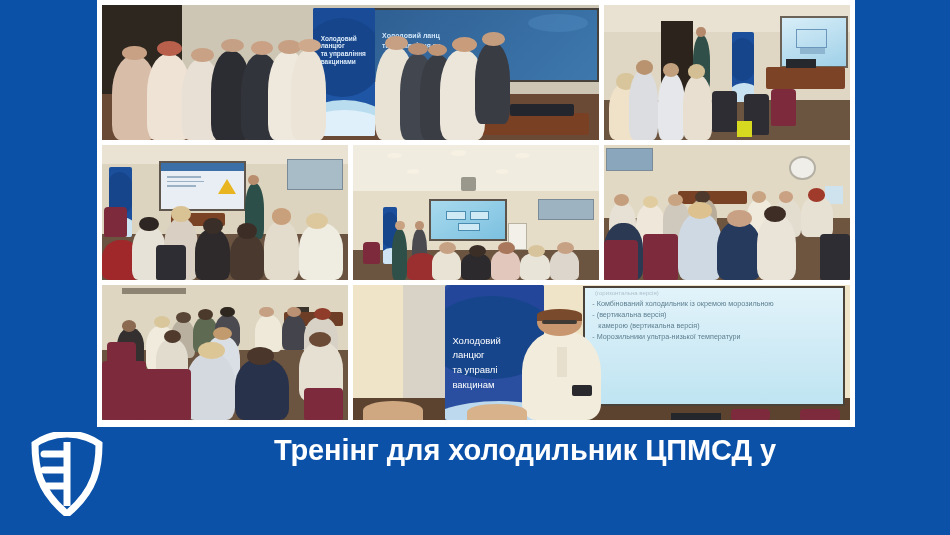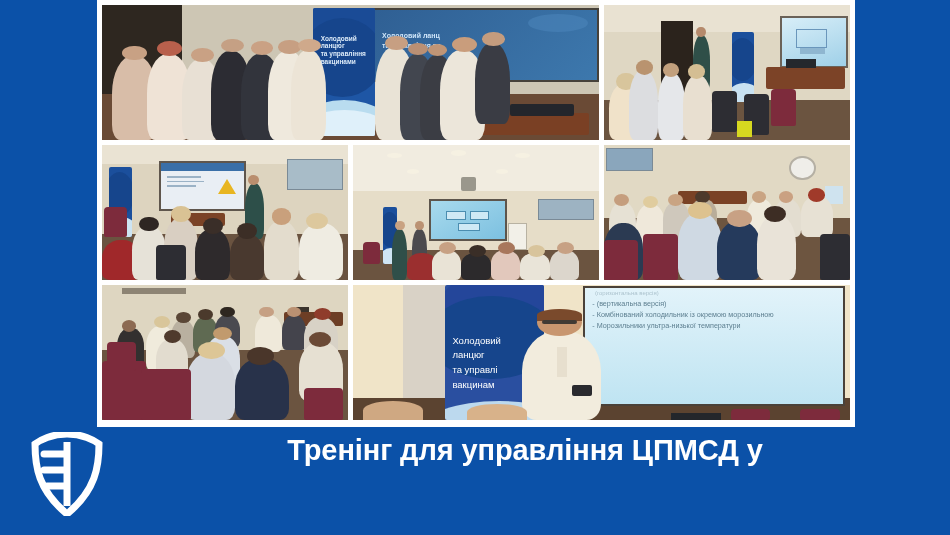--- a/index.html
+++ b/index.html
@@ -366,22 +366,23 @@
     <div class="cell wide2">
       <div class="photo">
         <div class="wall" style="background:#f0e4c8;"></div>
         <div style="position:absolute;left:10%;top:0;width:9%;height:88%;background:#d9d2c6;"></div>
         <div class="wall-dark2" style="height:16%;background:#5b4330;"></div>
 
         <div class="screen" style="right:1%;top:1%;width:52%;height:86%;background:#d3edf6;border-color:#4a4139;">
           <div style="position:absolute;inset:0;background:linear-gradient(180deg,#e2f3fa,#bfe4f2);"></div>
           <div style="position:absolute;left:4%;top:1%;right:3%;color:#7f9aa8;font-size:6px;line-height:1.05;opacity:.55;">(горизонтальна версія)</div>
           <div style="position:absolute;left:3%;top:8%;right:3%;color:#5d7f90;font-size:7.2px;line-height:1.55;">
+            <div>- Комбінований холодильник із окремою морозильною</div>
             <div>- (вертикальна версія)</div>
-            <div>- Комбінований холодильник із окремою морозильною</div>
+            <div style="padding-left:6px;">камерою (вертикальна версія)</div>
             <div>- Морозильники ультра-низької температури</div>
           </div>
         </div>
 
         <div class="bannerroll" style="left:18.5%;top:0%;width:20%;height:100%;background:#2a4fa0;">
           <div style="position:absolute;left:-5%;top:-12%;width:130%;height:54%;border-radius:50%;background:#24469a;"></div>
           <div style="position:absolute;left:-25%;bottom:-30%;width:160%;height:44%;border-radius:50%;background:#bcd9ee;"></div>
         </div>
         <div class="btext" style="left:20%;top:36%;font-size:9.5px;line-height:1.55;color:#ffffff;">Холодовий<br>ланцюг<br>та управлі<br>вакцинам</div>
 
@@ -407,16 +408,16 @@
     <svg viewBox="0 0 74 84" width="74" height="84" aria-hidden="true">
       <path d="M37 2 C22 2 10 8 5 12 C5 34 8 58 37 82 C66 58 69 34 69 12 C64 8 52 2 37 2 Z" fill="none" stroke="#ffffff" stroke-width="7"></path>
       <path d="M37 10 L37 74" stroke="#ffffff" stroke-width="7" fill="none"></path>
       <path d="M14 22 L34 22" stroke="#ffffff" stroke-width="7" fill="none" stroke-linecap="round"></path>
       <path d="M14 38 L34 38" stroke="#ffffff" stroke-width="7" fill="none" stroke-linecap="round"></path>
       <path d="M17 54 L34 54" stroke="#ffffff" stroke-width="7" fill="none" stroke-linecap="round"></path>
     </svg>
   </div>
 
   <div class="title-wrap">
-    <div class="title-line">Тренінг для управління ЦПМСД у</div>
+    <div class="title-line">Тренінг для холодильник ЦПМСД у</div>
   </div>
 
 </div>
 
 </body></html>

